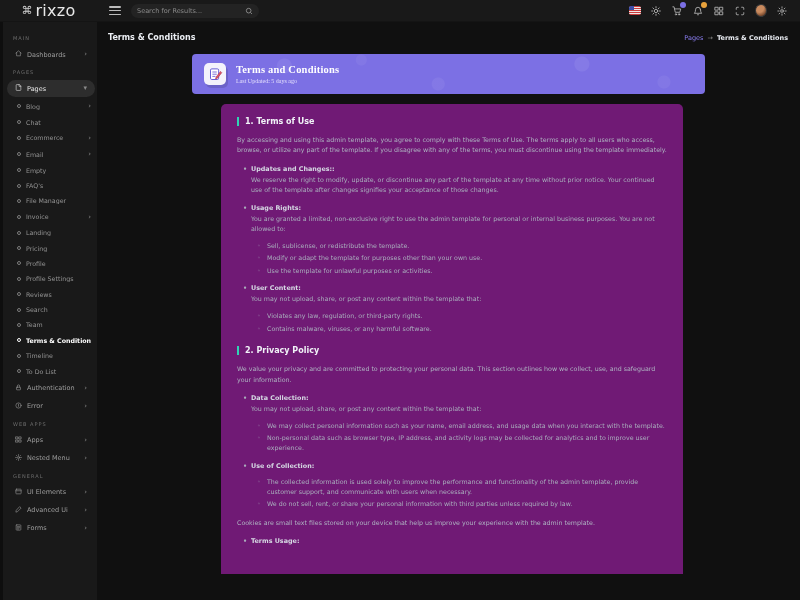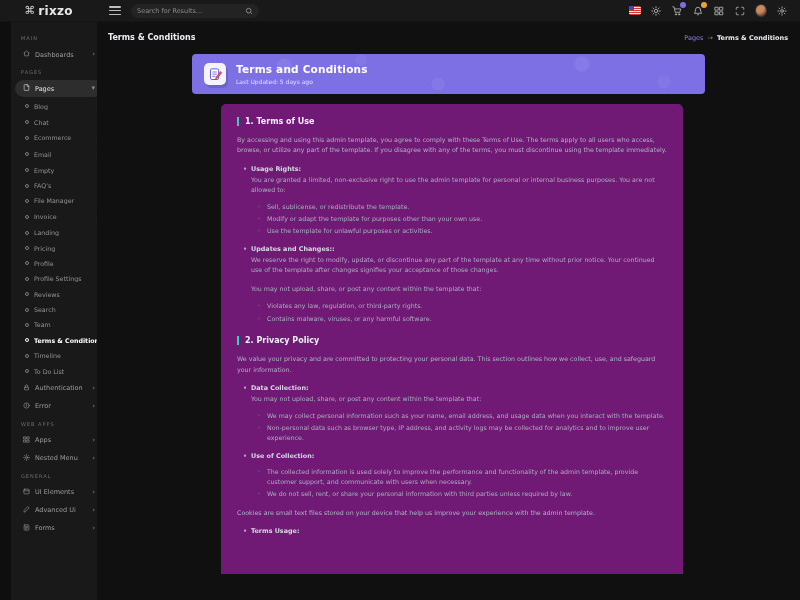--- a/index.html
+++ b/index.html
@@ -6,21 +6,21 @@
   html,body { width:800px; height:600px; overflow:hidden; background:#0e0e0e;
     font-family:"DejaVu Sans","Liberation Sans",sans-serif; }
 
   
   .topbar { position:absolute; top:0; left:0; width:800px; height:22px;
     background:#191919; display:flex; align-items:center; z-index:5;
     border-bottom:1px solid #141414; }
   .logo-area { width:97px; height:22px; display:flex; align-items:center;
     justify-content:center; gap:3px; color:#e8e8e8; flex:none; }
   .logo-glyph { font-size:11px; color:#cfcfcf; }
-  .logo-text { font-size:12px; font-weight:bold; letter-spacing:.3px;text-align:center; }
+  .logo-text { font-size:16px; font-weight:normal; letter-spacing:.3px;text-align:center; }
   .hamburger { width:12px; height:9px; margin-left:12px; display:flex;
     flex-direction:column; justify-content:space-between; cursor:pointer; flex:none; }
   .hamburger i { display:block; height:1.5px; background:#bdbdbd; border-radius:1px; }
   .search-pill { margin-left:10px; width:128px; height:14px; background:#232323;
     border-radius:8px; display:flex; align-items:center; padding:0 6px; gap:4px; }
   .search-pill input { flex:1; background:transparent; border:none; outline:none;
     color:#cfcfcf; font-size:6.5px; font-family:inherit; }
   .search-pill input::placeholder { color:#8a8a8a; }
   .topbar-right { margin-left:auto; display:flex; align-items:center; gap:9px;
     padding-right:12px; }
@@ -31,21 +31,21 @@
     border-radius:50%; }
   .flag { width:12px; height:9px; border-radius:2px; overflow:hidden; position:relative;
     background:repeating-linear-gradient(#c93b3b 0 1px,#efe6e6 1px 2px); }
   .flag::after { content:""; position:absolute; top:0; left:0; width:5px; height:4px;
     background:#3c4ea8; }
   .avatar { width:13px; height:13px; border-radius:50%;
     background:radial-gradient(circle at 35% 30%,#c98a5e 0 40%,#7a4a2d 75%,#52301c);
     border:1px solid #3a3a3a; }
 
   
-  .sidebar { position:absolute; top:22px; left:11px; width:97px; height:578px;
+  .sidebar { position:absolute; top:22px; left:3px; width:97px; height:578px;
     background:#191919; overflow:hidden; padding-top:8px;
     border-right:1px solid #141414; }
   .sb-section-label { font-size:5px; color:#6d6d6d; letter-spacing:1px;
     padding:5px 10px 4px; text-transform:uppercase; }
   .sb-item { display:flex; align-items:center; gap:5px; padding:4px 8px; margin:1px 4px;
     color:#9d9d9d; font-size:6.5px; border-radius:10px; cursor:pointer; }
   .sb-item svg { width:7px; height:7px; flex:none; }
   .sb-item .lbl { flex:1; white-space:nowrap; overflow:hidden; }
   .sb-item .chev { font-size:7px; color:#8b8b8b; line-height:1; }
   .sb-item.open-parent { background:#2d2d2d; color:#e6e6e6; }
@@ -76,21 +76,21 @@
     background:
       radial-gradient(circle at 18% 30%, rgba(255,255,255,.07) 0 7px, transparent 8px),
       radial-gradient(circle at 48% 75%, rgba(255,255,255,.06) 0 6px, transparent 7px),
       radial-gradient(circle at 76% 25%, rgba(255,255,255,.07) 0 7px, transparent 8px),
       radial-gradient(circle at 92% 70%, rgba(255,255,255,.05) 0 6px, transparent 7px),
       radial-gradient(circle at 33% 15%, rgba(255,255,255,.05) 0 5px, transparent 6px); }
   .banner-icon { width:22px; height:22px; background:#f4f2fb; border-radius:5px;
     display:flex; align-items:center; justify-content:center; position:relative; z-index:1;
     box-shadow:2px 3px 0 rgba(0,0,0,.12); }
   .banner-icon svg { width:15px; height:15px; }
-  .banner-texts { position:relative; z-index:1; }
+  .banner-texts { position:relative; z-index:1;font-family:Liberation Serif, serif; }
   .banner-title { color:#ffffff; font-size:10.5px; font-weight:bold; letter-spacing:.2px; }
   .banner-sub { color:#e3defc; font-size:6px; margin-top:3px; }
 
   .card { margin:10px 22px 0 29px; background:#701a75; border-radius:5px 5px 0 0;
     padding:13px 16px 20px; height:470px; overflow:hidden; }
   .sec-title { color:#f0f2f7; font-size:8px; font-weight:bold;
     border-left:2px solid #2fd3b5; padding-left:6px; margin:13px 0 9px; }
   .sec-title:first-child { margin-top:0; }
   .sec-intro { color:#aeb3c2; font-size:6.3px; line-height:1.65; margin-bottom:9px; }
   .li1 { margin:0 0 9px 14px; }
@@ -381,33 +381,34 @@
       <div class="banner-texts">
         <div class="banner-title">Terms and Conditions</div>
         <div class="banner-sub">Last Updated: 5 days ago</div>
       </div>
     </div>
 
     <div class="card" id="termsCard">
         <div class="sec-title">1. Terms of Use</div>
         <div class="sec-intro">By accessing and using this admin template, you agree to comply with these Terms of Use. The terms apply to all users who access, browse, or utilize any part of the template. If you disagree with any of the terms, you must discontinue using the template immediately.</div>
         <div class="li1">
+          <div class="li1-head">Updates and Changes::</div>
+          <div class="li1-text">We reserve the right to modify, update, or discontinue any part of the template at any time without prior notice. Your continued use of the template after changes signifies your acceptance of those changes.</div>
+        </div>
+        <div class="li1">
           <div class="li1-head">Usage Rights:</div>
           <div class="li1-text">You are granted a limited, non-exclusive right to use the admin template for personal or internal business purposes. You are not allowed to:</div>
           <div class="ul2">
             <div class="li2">Sell, sublicense, or redistribute the template.</div>
             <div class="li2">Modify or adapt the template for purposes other than your own use.</div>
             <div class="li2">Use the template for unlawful purposes or activities.</div>
           </div>
         </div>
         <div class="li1">
-          <div class="li1-head">Updates and Changes::</div>
-          <div class="li1-text">We reserve the right to modify, update, or discontinue any part of the template at any time without prior notice. Your continued use of the template after changes signifies your acceptance of those changes.</div>
-        </div>
-        <div class="li1">
+          <div class="li1-head">User Content:</div>
           <div class="li1-text">You may not upload, share, or post any content within the template that:</div>
           <div class="ul2">
             <div class="li2">Violates any law, regulation, or third-party rights.</div>
             <div class="li2">Contains malware, viruses, or any harmful software.</div>
           </div>
         </div>
         <div class="sec-title">2. Privacy Policy</div>
         <div class="sec-intro">We value your privacy and are committed to protecting your personal data. This section outlines how we collect, use, and safeguard your information.</div>
         <div class="li1">
           <div class="li1-head">Data Collection:</div>

